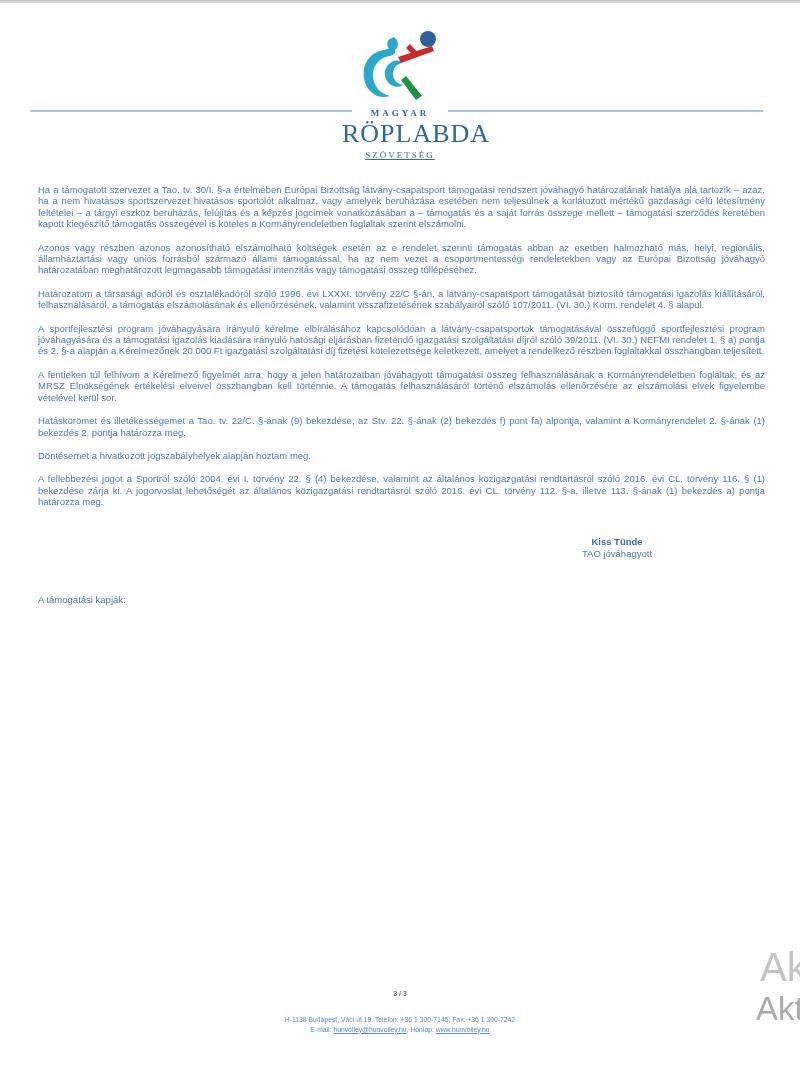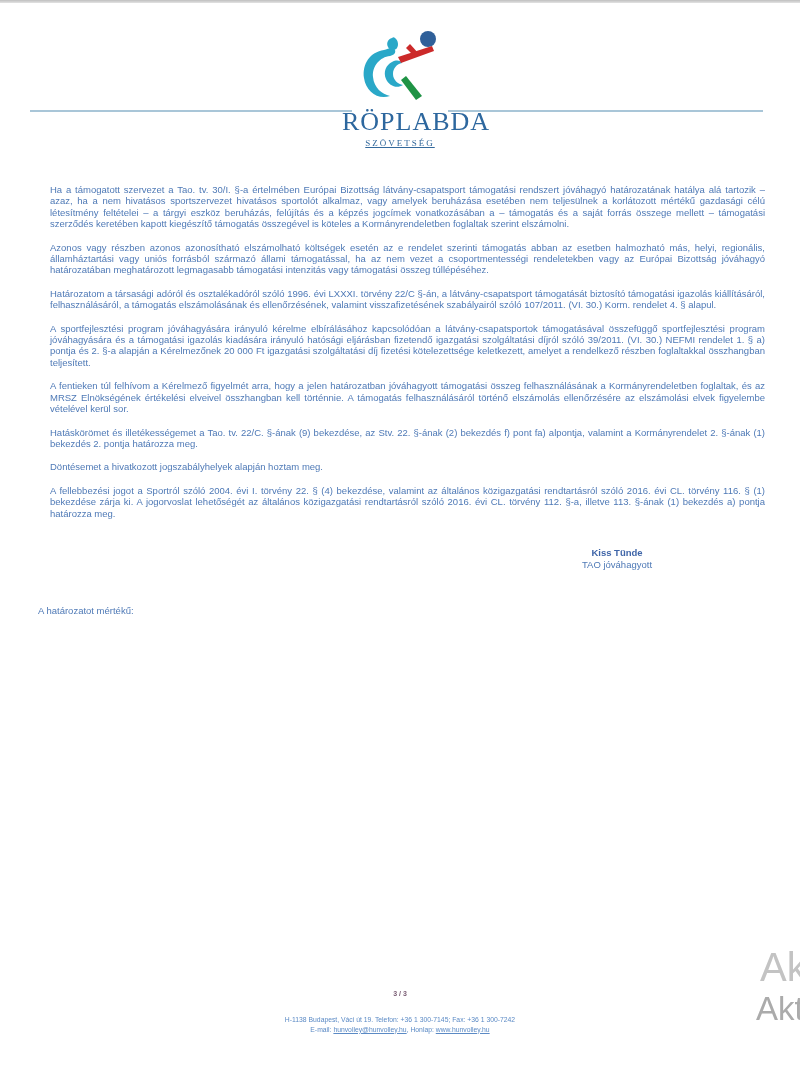--- a/index.html
+++ b/index.html
@@ -37,21 +37,21 @@
     font-family:"Liberation Serif",serif;
     text-decoration:underline;
   }
   
   .body-text{
     padding:12px 35px 0 38px;
     color:#4e79b6;
     font-size:9.5px;line-height:11.4px;
     text-align:justify;
   }
-  .body-text p{margin:0 0 12px 12px;}
+  .body-text p{margin:0 0 12px 0;}
   .date-line{
     margin:26px 0 0 38px;
     color:#4e79b6;font-size:9.5px;
   }
   .signature{
     margin:28px 0 0 497px;width:240px;
     text-align:center;color:#4e79b6;font-size:9.5px;line-height:12px;
   }
   .signature .sig-name{font-weight:bold;color:#3f65a8;}
   .distribution{
@@ -97,20 +97,21 @@
 
         <path d="M52 8 C48 9 46 13 48 17 C50 21 55 21 57 18 C59 15 58 10 55 8 C54 7 53 7 52 8 Z" fill="#2aa8c8"></path>
 
         <circle cx="88" cy="9" r="8" fill="#2f6099"></circle>
 
         <path d="M58 27 L92 16 L94 21 L61 33 Z" fill="#cc2a2a"></path>
         <path d="M70 14 L79 24 L75 27 L66 18 Z" fill="#cc2a2a"></path>
 
         <path d="M66 46 L82 66 L76 70 L61 50 Z" fill="#1f9345"></path>
       </svg>
+      <span class="logo-magyar">MAGYAR</span>
       <span class="logo-roplabda">RÖPLABDA</span>
       <span class="logo-szovetseg">SZÖVETSÉG</span>
     </div>
   </div>
 
   <div class="body-text">
       <p>Ha a támogatott szervezet a Tao. tv. 30/I. §-a értelmében Európai Bizottság látvány-csapatsport támogatási rendszert jóváhagyó határozatának hatálya alá tartozik – azaz, ha a nem hivatásos sportszervezet hivatásos sportolót alkalmaz, vagy amelyek beruházása esetében nem teljesülnek a korlátozott mértékű gazdasági célú létesítmény feltételei – a tárgyi eszköz beruházás, felújítás és a képzés jogcímek vonatkozásában a – támogatás és a saját forrás összege mellett – támogatási szerződés keretében kapott kiegészítő támogatás összegével is köteles a Kormányrendeletben foglaltak szerint elszámolni.</p>
       <p>Azonos vagy részben azonos azonosítható elszámolható költségek esetén az e rendelet szerinti támogatás abban az esetben halmozható más, helyi, regionális, államháztartási vagy uniós forrásból származó állami támogatással, ha az nem vezet a csoportmentességi rendeletekben vagy az Európai Bizottság jóváhagyó határozatában meghatározott legmagasabb támogatási intenzitás vagy támogatási összeg túllépéséhez.</p>
       <p>Határozatom a társasági adóról és osztalékadóról szóló 1996. évi LXXXI. törvény 22/C §-án, a látvány-csapatsport támogatását biztosító támogatási igazolás kiállításáról, felhasználásáról, a támogatás elszámolásának és ellenőrzésének, valamint visszafizetésének szabályairól szóló 107/2011. (VI. 30.) Korm. rendelet 4. § alapul.</p>
       <p>A sportfejlesztési program jóváhagyására irányuló kérelme elbírálásához kapcsolódóan a látvány-csapatsportok támogatásával összefüggő sportfejlesztési program jóváhagyására és a támogatási igazolás kiadására irányuló hatósági eljárásban fizetendő igazgatási szolgáltatási díjról szóló 39/2011. (VI. 30.) NEFMI rendelet 1. § a) pontja és 2. §-a alapján a Kérelmezőnek 20 000 Ft igazgatási szolgáltatási díj fizetési kötelezettsége keletkezett, amelyet a rendelkező részben foglaltakkal összhangban teljesített.</p>
@@ -120,21 +121,21 @@
       <p>A fellebbezési jogot a Sportról szóló 2004. évi I. törvény 22. § (4) bekezdése, valamint az általános közigazgatási rendtartásról szóló 2016. évi CL. törvény 116. § (1) bekezdése zárja ki. A jogorvoslat lehetőségét az általános közigazgatási rendtartásról szóló 2016. évi CL. törvény 112. §-a, illetve 113. §-ának (1) bekezdés a) pontja határozza meg.</p>
     </div>
 
 
   <div class="signature">
     <div class="sig-name">Kiss Tünde</div>
     <div class="sig-title">TAO jóváhagyott</div>
   </div>
 
   <div class="distribution">
-    <div>A határozatot mértékű:</div>
+    <div>A támogatási kapják:</div>
   </div>
 
   <div class="page-number">3 / 3</div>
 
   <div class="footer">
     <div>H-1138 Budapest, Váci út 19. Telefon: +36 1 300-7145; Fax: +36 1 300-7242</div>
     <div>
       <span>E-mail: </span><span class="link">hunvolley@hunvolley.hu</span><span>, Honlap: </span><span class="link">www.hunvolley.hu</span>
     </div>
   </div>

